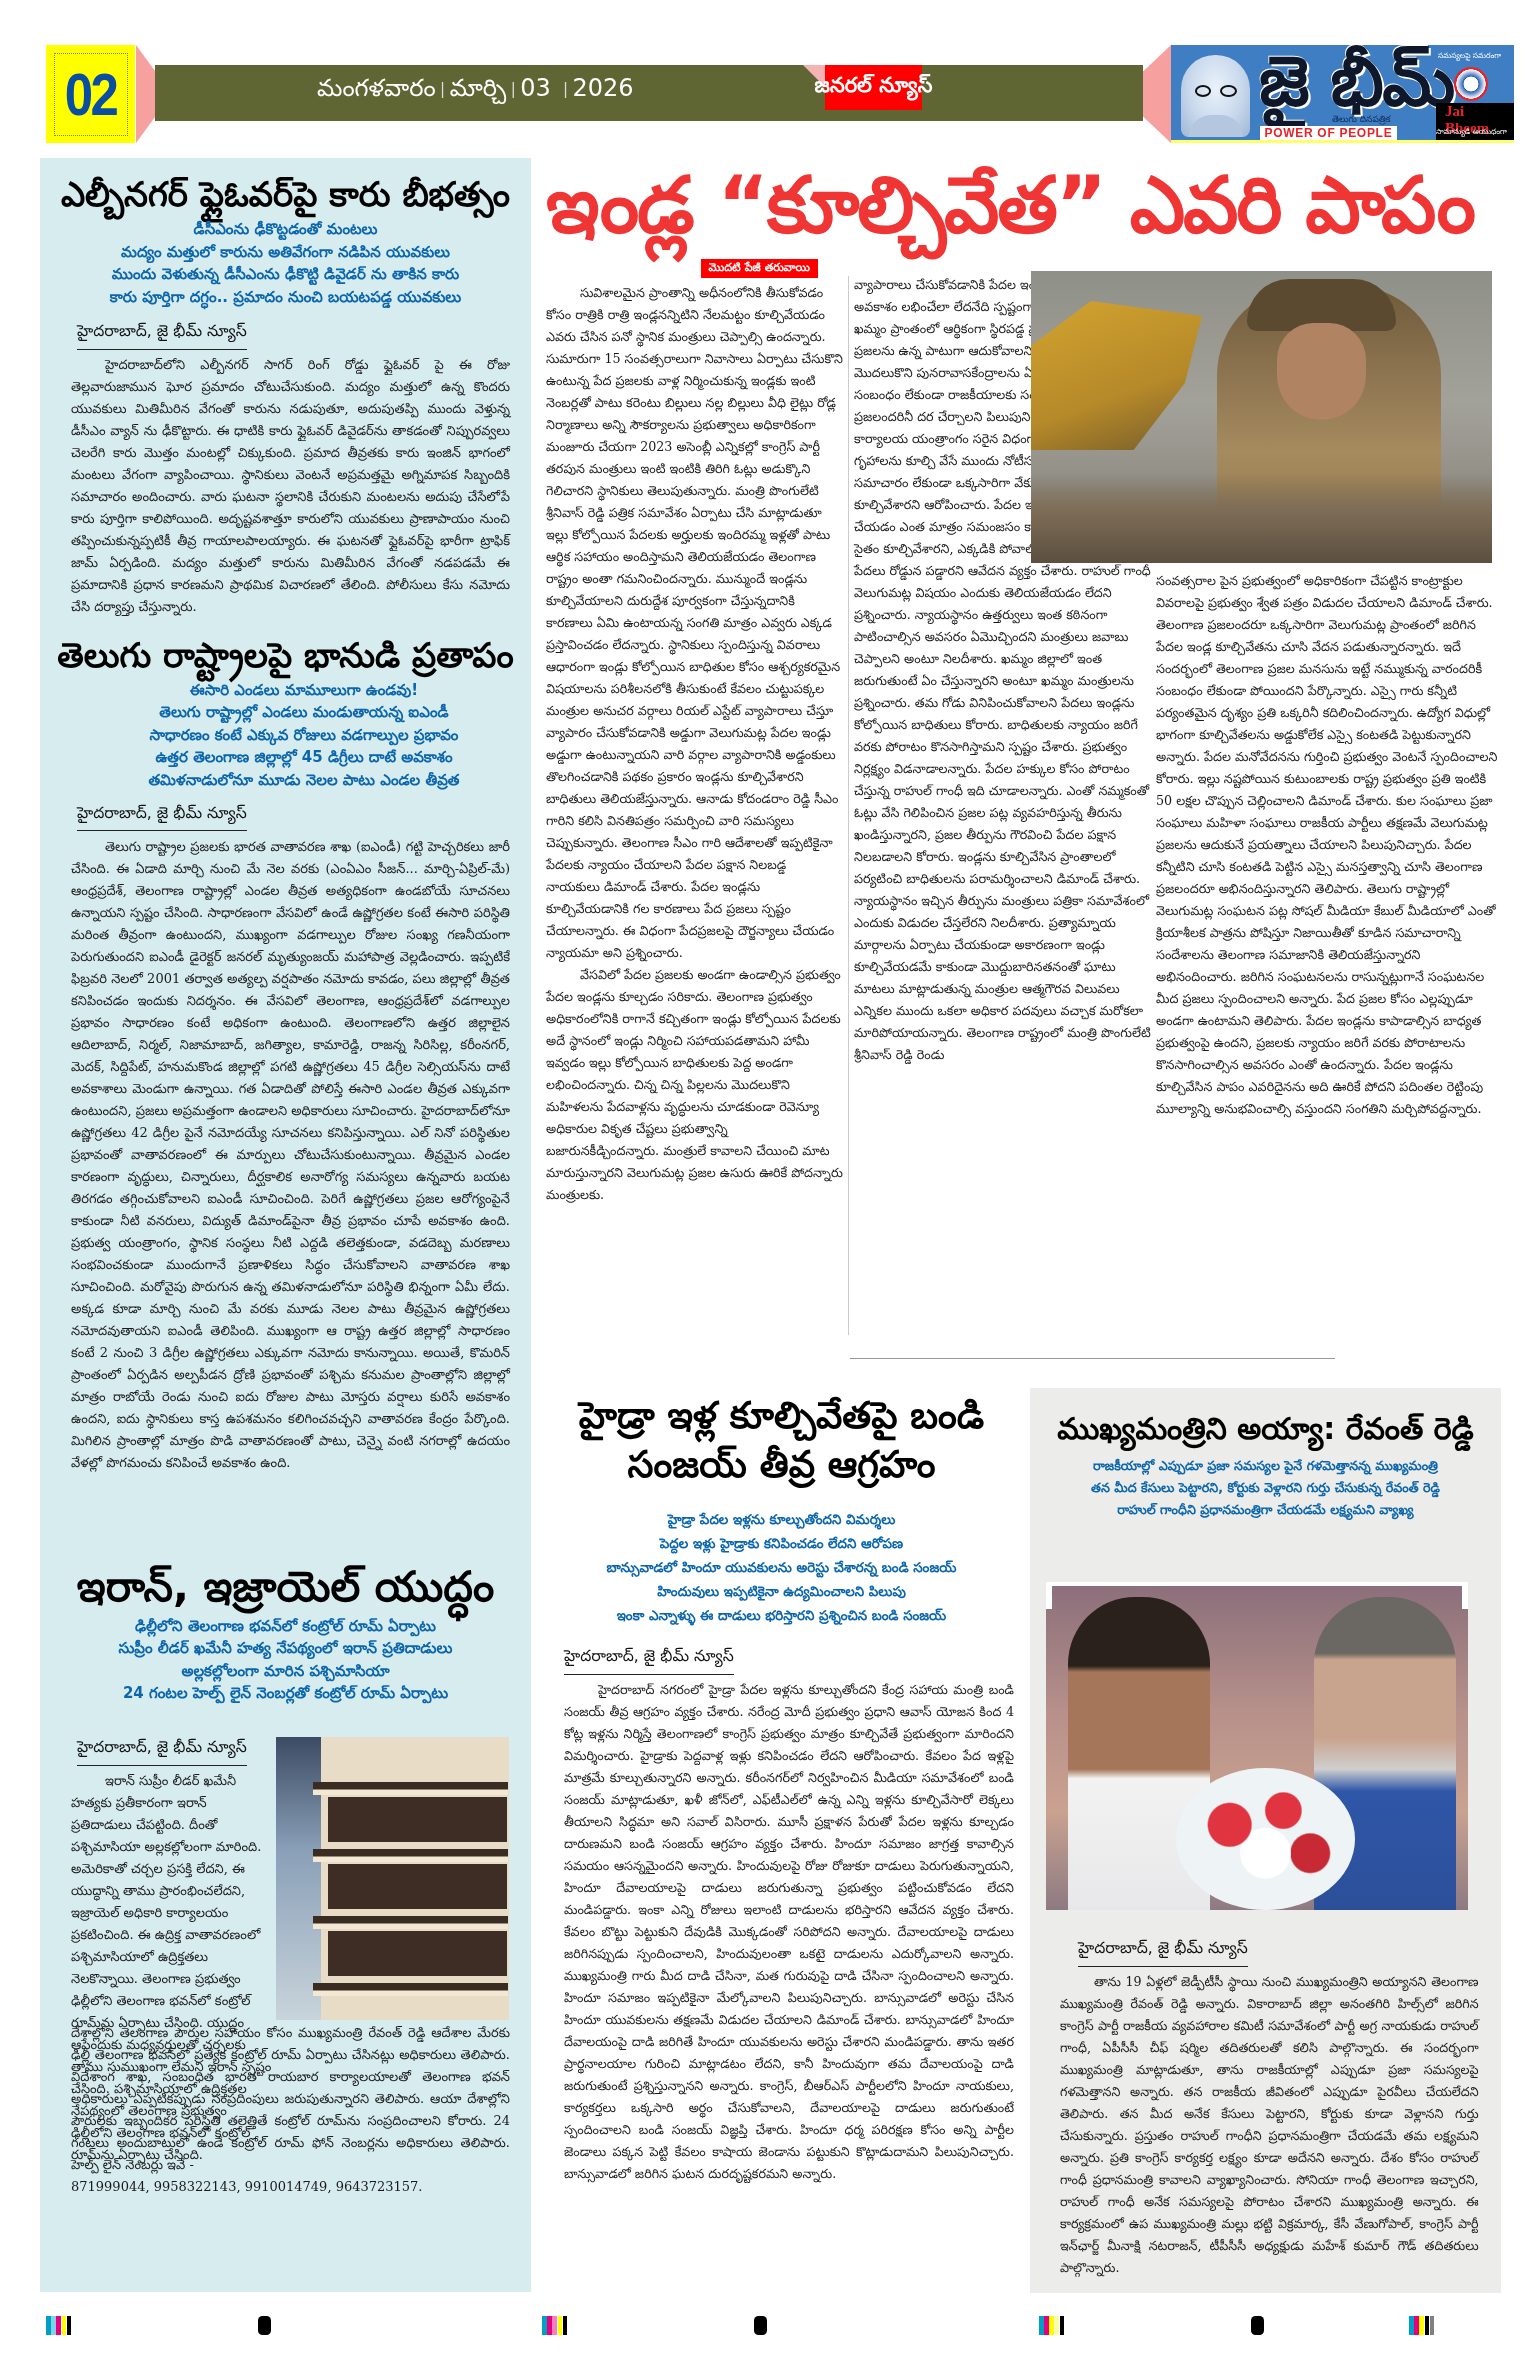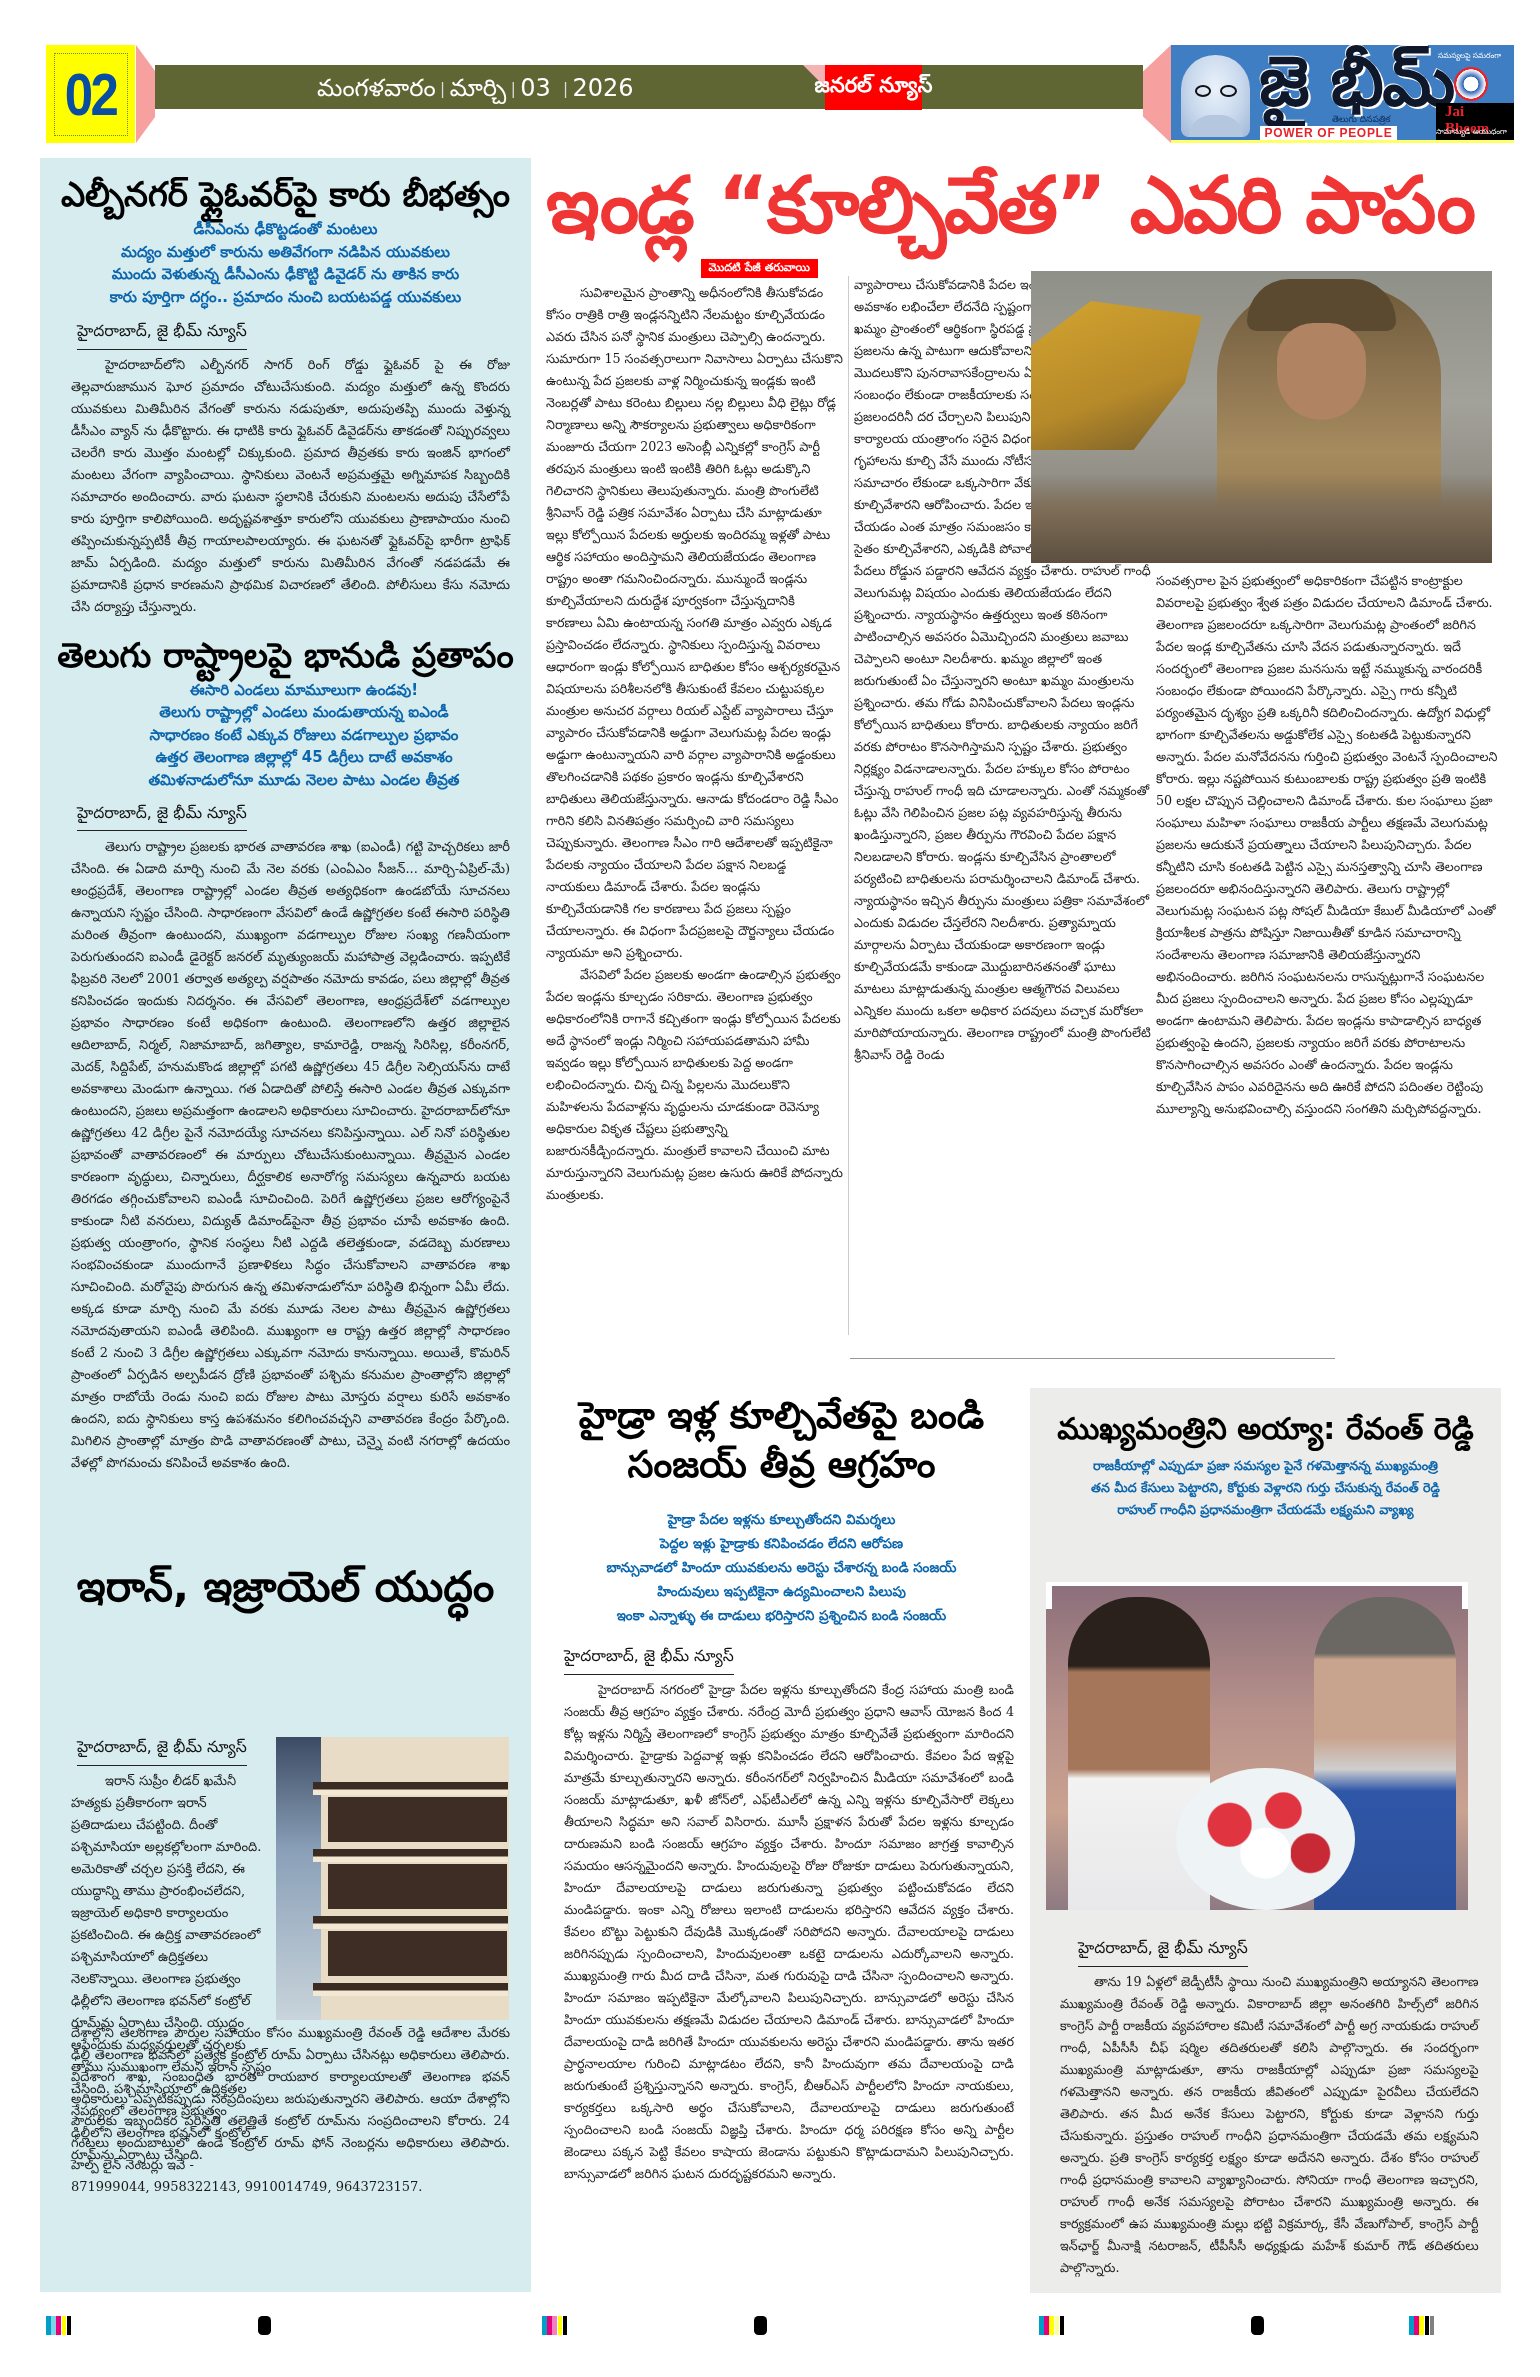--- a/index.html
+++ b/index.html
@@ -5,21 +5,21 @@
   * { box-sizing: border-box; margin: 0; padding: 0; }
   html, body { width: 1541px; height: 2377px; background: #ffffff; overflow: hidden; }
   body { position: relative; font-family: "DejaVu Sans", sans-serif; color: #111; }
 
   
   .masthead { position: absolute; left: 0; top: 0; width: 1541px; height: 149px; }
   .page-num-box { position: absolute; left: 46px; top: 45px; width: 89px; height: 98px; background: #ffff00; }
   .page-num-box .inner { position: absolute; left: 7.5px; top: 7.5px; right: 7.5px; bottom: 7.5px; border: 0.7px dotted #6a8a3a; }
   .page-num { position: absolute; left: 0; right: 0; top: 15px; text-align: center; font-family: "Liberation Sans", sans-serif; font-weight: bold; font-size: 60px; color: #0a4ea1; letter-spacing: -3px; transform: scaleX(0.85); }
   .page-fold { position: absolute; left: 136px; top: 45px; width: 19.4px; height: 98px; background: #f7a0a0; clip-path: polygon(0 0, 100% 27%, 100% 73%, 0 100%); }
-  .date-band { position: absolute; left: 155px; top: 65px; width: 988px; height: 44px; background: #5f6634; }
+  .date-band { position: absolute; left: 155px; top: 65px; width: 988px; height: 56px; background: #5f6634; }
   .date-text { position: absolute; left: 162px; top: 9px; font-family: "DejaVu Sans", sans-serif; font-size: 24px; color: #ffffff; white-space: nowrap; }
   .date-text .sep { color: #ddd; font-size: 15px; padding: 0 4.5px; vertical-align: middle; }
   .section-fold { position: absolute; left: 803px; top: 65px; width: 45px; height: 45px; background: #f5b3b3; clip-path: polygon(0 0, 100% 0, 100% 100%); }
   .section-tag { position: absolute; left: 825px; top: 65px; width: 97px; height: 45px; background: #ff0000; color: #fff; font-size: 21px; font-weight: bold; display: flex; align-items: center; justify-content: center; white-space: nowrap; padding: 0 7.5px; width: 98px; }
   .section-tag { left: 825px; width: 97px; }
   .logo-fold { position: absolute; left: 1143px; top: 45px; width: 28px; height: 98px; background: #f7a0a0; clip-path: polygon(100% 0, 100% 100%, 0 73%, 0 27%); }
   .logo-box { position: absolute; left: 1171px; top: 45px; width: 343px; height: 98px; background: #3f7ec2; border-bottom: 3px solid #ffff66; overflow: hidden; }
   .portrait { position: absolute; left: 10.4px; top: 10.4px; width: 69px; height: 82px; border-radius: 34px 34px 7.5px 7.5px; background: radial-gradient(ellipse at 50% 40%, #eaf2fb 0%, #c8d8ec 55%, #9fb6d6 100%); }
   .portrait .glasses { position: absolute; left: 13.4px; top: 30px; width: 42px; height: 12px; }
   .portrait .glasses span { position: absolute; top: 0; width: 16.4px; height: 12px; border: 2.2px solid #111; border-radius: 50%; }
@@ -136,20 +136,26 @@
     <div>తమిళనాడులోనూ మూడు నెలల పాటు ఎండల తీవ్రత</div>
   </div>
   <div style="margin-top:12px;"><span class="dateline">హైదరాబాద్, జై భీమ్ న్యూస్</span></div>
   <div class="body-text" style="padding:0 21px 0 31px;">
       <p>తెలుగు రాష్ట్రాల ప్రజలకు భారత వాతావరణ శాఖ (ఐఎండీ) గట్టి హెచ్చరికలు జారీ చేసింది. ఈ ఏడాది మార్చి నుంచి మే నెల వరకు (ఎంఏఎం సీజన్... మార్చి-ఏప్రిల్-మే) ఆంధ్రప్రదేశ్, తెలంగాణ రాష్ట్రాల్లో ఎండల తీవ్రత అత్యధికంగా ఉండబోయే సూచనలు ఉన్నాయని స్పష్టం చేసింది. సాధారణంగా వేసవిలో ఉండే ఉష్ణోగ్రతల కంటే ఈసారి పరిస్థితి మరింత తీవ్రంగా ఉంటుందని, ముఖ్యంగా వడగాల్పుల రోజుల సంఖ్య గణనీయంగా పెరుగుతుందని ఐఎండీ డైరెక్టర్ జనరల్ మృత్యుంజయ్ మహాపాత్ర వెల్లడించారు. ఇప్పటికే ఫిబ్రవరి నెలలో 2001 తర్వాత అత్యల్ప వర్షపాతం నమోదు కావడం, పలు జిల్లాల్లో తీవ్రత కనిపించడం ఇందుకు నిదర్శనం. ఈ వేసవిలో తెలంగాణ, ఆంధ్రప్రదేశ్‌లో వడగాల్పుల ప్రభావం సాధారణం కంటే అధికంగా ఉంటుంది. తెలంగాణలోని ఉత్తర జిల్లాలైన ఆదిలాబాద్, నిర్మల్, నిజామాబాద్, జగిత్యాల, కామారెడ్డి, రాజన్న సిరిసిల్ల, కరీంనగర్, మెదక్, సిద్దిపేట్, హనుమకొండ జిల్లాల్లో పగటి ఉష్ణోగ్రతలు 45 డిగ్రీల సెల్సియస్‌ను దాటే అవకాశాలు మెండుగా ఉన్నాయి. గత ఏడాదితో పోలిస్తే ఈసారి ఎండల తీవ్రత ఎక్కువగా ఉంటుందని, ప్రజలు అప్రమత్తంగా ఉండాలని అధికారులు సూచించారు. హైదరాబాద్‌లోనూ ఉష్ణోగ్రతలు 42 డిగ్రీల పైనే నమోదయ్యే సూచనలు కనిపిస్తున్నాయి. ఎల్ నినో పరిస్థితుల ప్రభావంతో వాతావరణంలో ఈ మార్పులు చోటుచేసుకుంటున్నాయి. తీవ్రమైన ఎండల కారణంగా వృద్ధులు, చిన్నారులు, దీర్ఘకాలిక అనారోగ్య సమస్యలు ఉన్నవారు బయట తిరగడం తగ్గించుకోవాలని ఐఎండీ సూచించింది. పెరిగే ఉష్ణోగ్రతలు ప్రజల ఆరోగ్యంపైనే కాకుండా నీటి వనరులు, విద్యుత్ డిమాండ్‌పైనా తీవ్ర ప్రభావం చూపే అవకాశం ఉంది. ప్రభుత్వ యంత్రాంగం, స్థానిక సంస్థలు నీటి ఎద్దడి తలెత్తకుండా, వడదెబ్బ మరణాలు సంభవించకుండా ముందుగానే ప్రణాళికలు సిద్ధం చేసుకోవాలని వాతావరణ శాఖ సూచించింది. మరోవైపు పొరుగున ఉన్న తమిళనాడులోనూ పరిస్థితి భిన్నంగా ఏమీ లేదు. అక్కడ కూడా మార్చి నుంచి మే వరకు మూడు నెలల పాటు తీవ్రమైన ఉష్ణోగ్రతలు నమోదవుతాయని ఐఎండీ తెలిపింది. ముఖ్యంగా ఆ రాష్ట్ర ఉత్తర జిల్లాల్లో సాధారణం కంటే 2 నుంచి 3 డిగ్రీల ఉష్ణోగ్రతలు ఎక్కువగా నమోదు కానున్నాయి. అయితే, కొమరిన్ ప్రాంతంలో ఏర్పడిన అల్పపీడన ద్రోణి ప్రభావంతో పశ్చిమ కనుమల ప్రాంతాల్లోని జిల్లాల్లో మాత్రం రాబోయే రెండు నుంచి ఐదు రోజుల పాటు మోస్తరు వర్షాలు కురిసే అవకాశం ఉందని, ఐదు స్థానికులు కాస్త ఉపశమనం కలిగించవచ్చని వాతావరణ కేంద్రం పేర్కొంది. మిగిలిన ప్రాంతాల్లో మాత్రం పొడి వాతావరణంతో పాటు, చెన్నై వంటి నగరాల్లో ఉదయం వేళల్లో పొగమంచు కనిపించే అవకాశం ఉంది.</p>
     </div>
 </div>
 
 <div class="art" style="left:40px; top:1564px; width:491px;">
   <div class="headline-black" style="font-size:42px;">ఇరాన్, ఇజ్రాయెల్ యుద్ధం</div>
+  <div class="deck" style="margin-top:4.5px;">
+    <div>ఢిల్లీలోని తెలంగాణ భవన్‌లో కంట్రోల్ రూమ్ ఏర్పాటు</div>
+    <div>సుప్రీం లీడర్ ఖమేనీ హత్య నేపథ్యంలో ఇరాన్ ప్రతిదాడులు</div>
+    <div>అల్లకల్లోలంగా మారిన పశ్చిమాసియా</div>
+    <div>24 గంటల హెల్ప్ లైన్ నెంబర్లతో కంట్రోల్ రూమ్ ఏర్పాటు</div>
+  </div>
 </div>
 <div class="art" style="left:40px; top:1737px; width:236px;">
   <div><span class="dateline" style="margin-left:37px;">హైదరాబాద్, జై భీమ్ న్యూస్</span></div>
   <div class="body-text" style="padding:0 4.5px 0 31px; text-align:left;">
       <p>ఇరాన్ సుప్రీం లీడర్ ఖమేనీ హత్యకు ప్రతీకారంగా ఇరాన్ ప్రతిదాడులు చేపట్టింది. దీంతో పశ్చిమాసియా అల్లకల్లోలంగా మారింది. అమెరికాతో చర్చల ప్రసక్తి లేదని, ఈ యుద్ధాన్ని తాము ప్రారంభించలేదని, ఇజ్రాయెల్ అధికారి కార్యాలయం ప్రకటించింది. ఈ ఉద్రిక్త వాతావరణంలో పశ్చిమాసియాలో ఉద్రిక్తతలు నెలకొన్నాయి. తెలంగాణ ప్రభుత్వం ఢిల్లీలోని తెలంగాణ భవన్‌లో కంట్రోల్ రూమ్‌ను ఏర్పాటు చేసింది. యుద్ధం ఆపేందుకు మధ్యవర్తులతో చర్చలకు తాము సుముఖంగా లేమని ఇరాన్ స్పష్టం చేసింది. పశ్చిమాసియాలో ఉద్రిక్తతల నేపథ్యంలో తెలంగాణ ప్రభుత్వం ఢిల్లీలోని తెలంగాణ భవన్‌లో కంట్రోల్ రూమ్‌ను ఏర్పాటు చేసింది.</p>
     </div>
 </div>
 <div class="building-photo">
   <div class="sky"></div>
   <div class="floor" style="top:45px;"></div>

